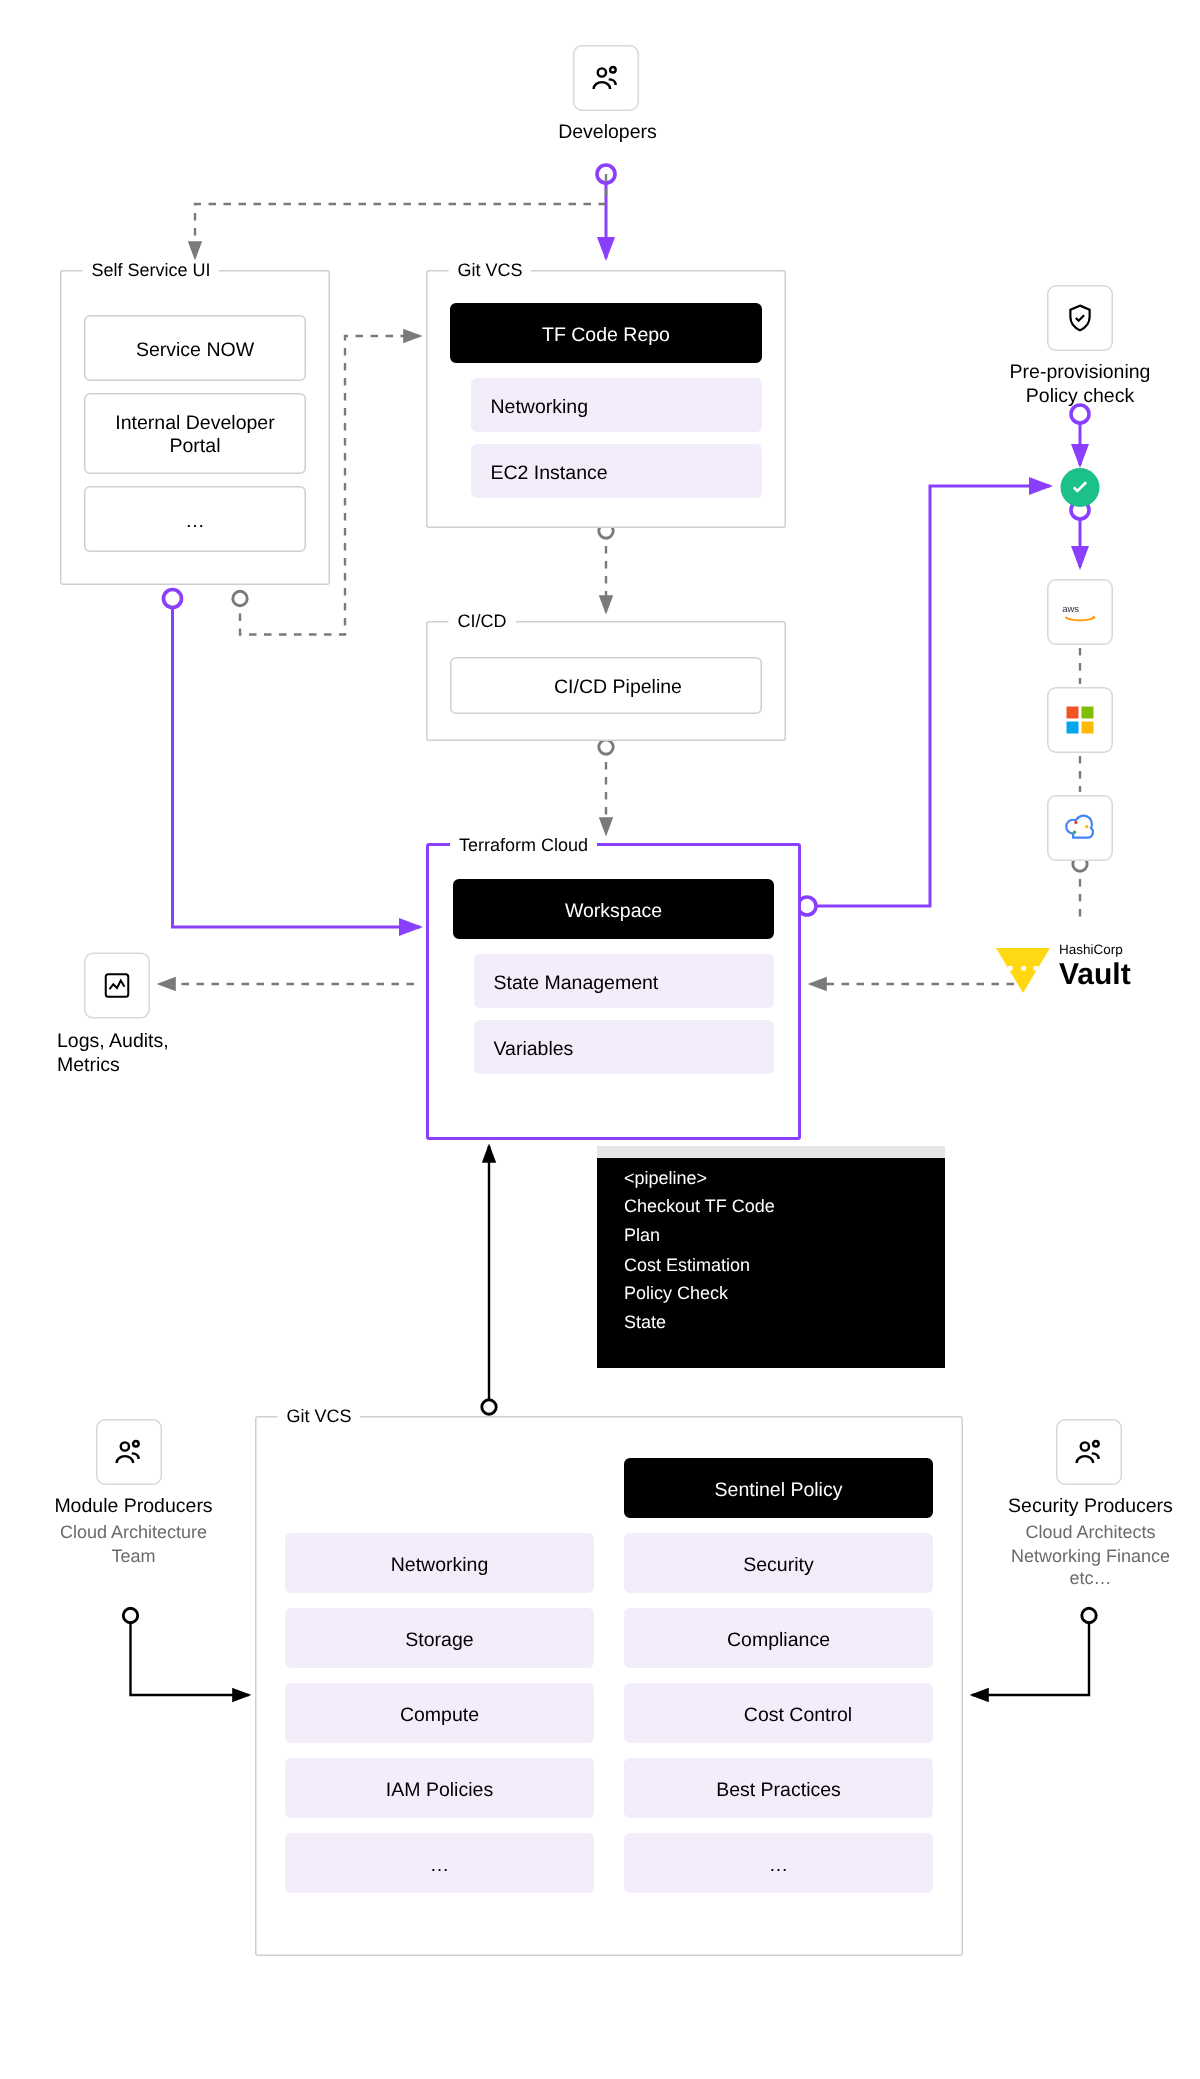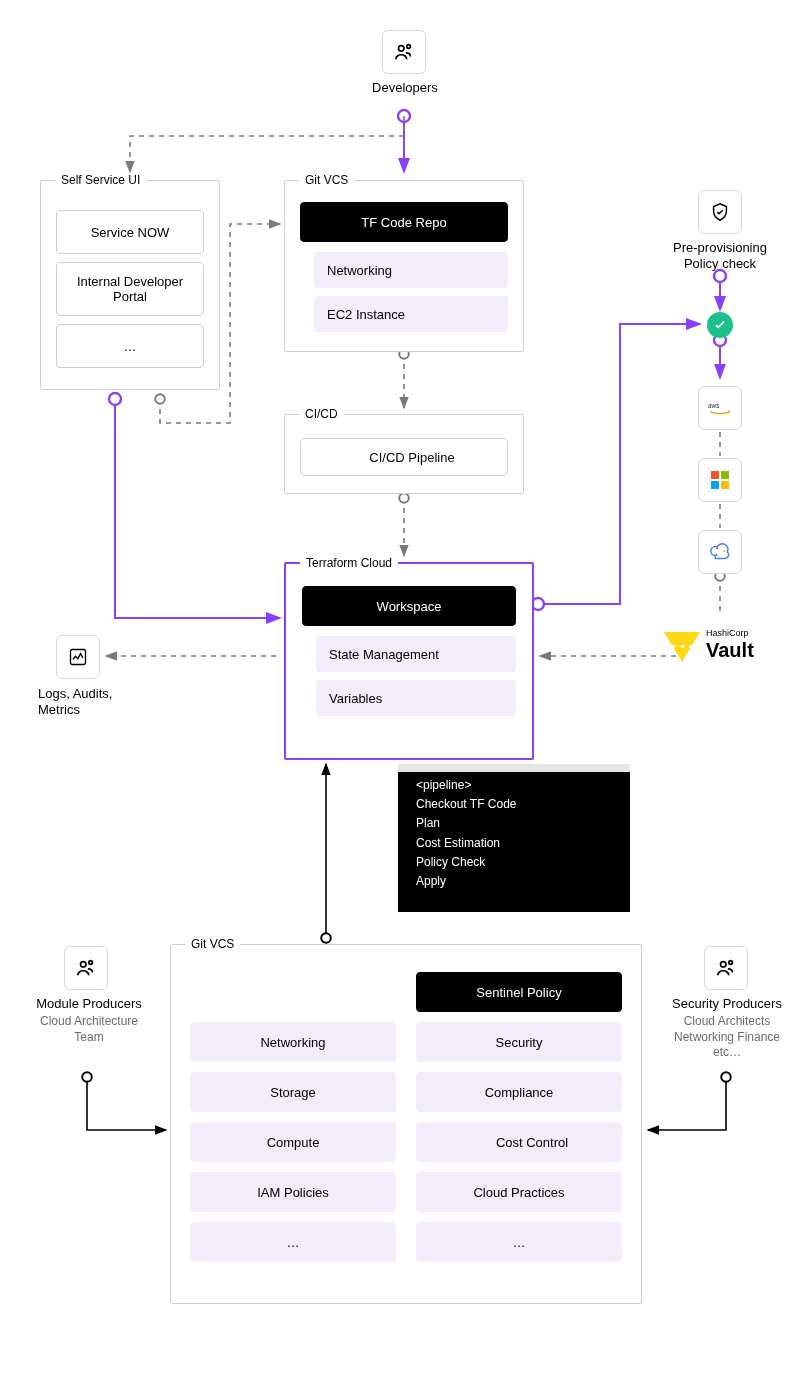--- a/index.html
+++ b/index.html
@@ -256,38 +256,38 @@
 <div class="cap" style="left:706px; top:628px; font-size:9px; text-align:left; color:#000;">HashiCorp</div>
 <div class="cap" style="left:706px; top:638px; font-size:20px; font-weight:700; text-align:left;">Vault</div>
 
 <div class="term" style="left:398px; top:772px; width:232px; height:140px;">
   <div class="bar"></div>
   <div>&lt;pipeline&gt;</div>
   <div>Checkout TF Code</div>
   <div>Plan</div>
   <div>Cost Estimation</div>
   <div>Policy Check</div>
-  <div>Apply</div>
+  <div>State</div>
 </div>
 
 <div class="fieldset" style="left:170px; top:944px; width:472px; height:360px;">
   <div class="legend">Git VCS</div>
 </div>
 
 <div class="pill lav" style="left:190px; top:1022px; width:206px; height:40px;">Networking</div>
 <div class="pill lav" style="left:190px; top:1072px; width:206px; height:40px;">Storage</div>
 <div class="pill lav" style="left:190px; top:1122px; width:206px; height:40px;">Compute</div>
 <div class="pill lav" style="left:190px; top:1172px; width:206px; height:40px;">IAM Policies</div>
 <div class="pill lav" style="left:190px; top:1222px; width:206px; height:40px;">…</div>
 
 <div class="pill black" style="left:416px; top:972px; width:206px; height:40px;">Sentinel Policy</div>
 <div class="pill lav" style="left:416px; top:1022px; width:206px; height:40px;">Security</div>
 <div class="pill lav" style="left:416px; top:1072px; width:206px; height:40px;">Compliance</div>
 <div class="pill lav" style="left:416px; top:1122px; width:206px; height:40px;padding-left:38px;">Cost Control</div>
-<div class="pill lav" style="left:416px; top:1172px; width:206px; height:40px;">Cloud Practices</div>
+<div class="pill lav" style="left:416px; top:1172px; width:206px; height:40px;">Best Practices</div>
 <div class="pill lav" style="left:416px; top:1222px; width:206px; height:40px;">…</div>
 
 <div class="icon-box" style="left:64px; top:946px;">
   <svg width="22" height="22" viewBox="0 0 24 24" fill="none" stroke="#000" stroke-width="1.8">
     <circle cx="9" cy="8" r="3"></circle>
         <path d="M3 20c0-3 3-5 6-5s6 2 6 5"></path>
     <circle cx="17" cy="6" r="2"></circle>
         <path d="M14 13c2 0 5 1 5 4"></path>
   </svg>
 </div>

